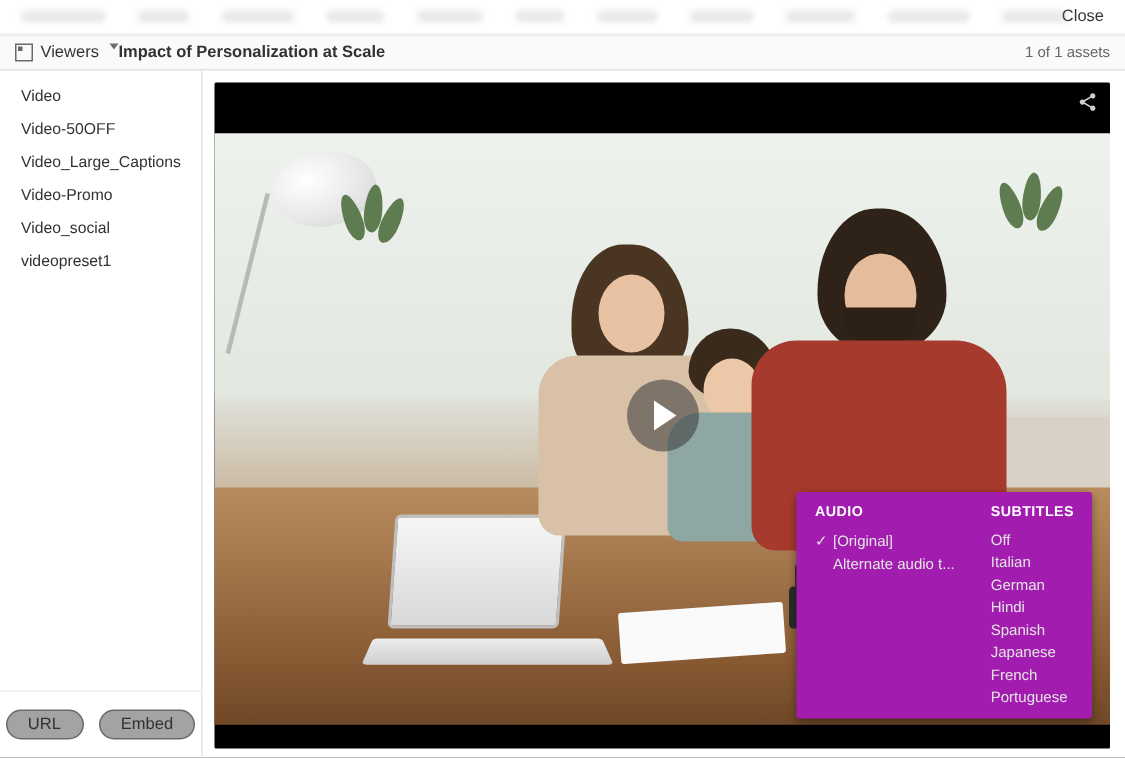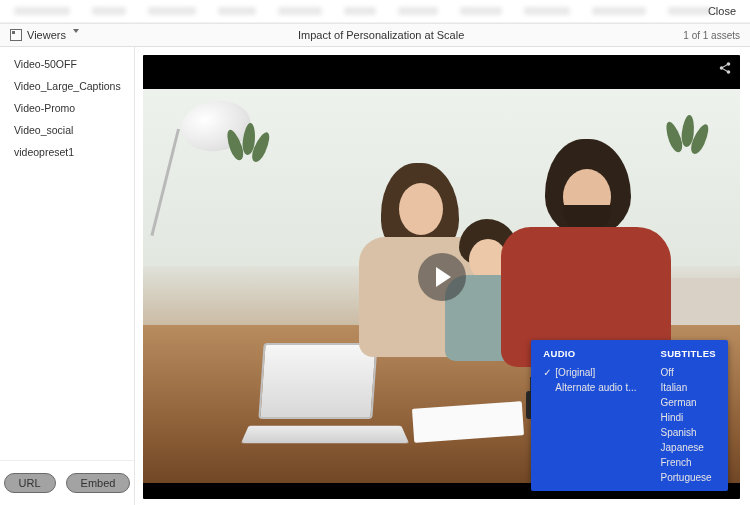--- a/index.html
+++ b/index.html
@@ -5,21 +5,21 @@
 html,body{margin:0;padding:0;width:750px;height:505px;font-family:'Helvetica Neue',Arial,sans-serif;font-size:11px;color:#323232;background:#fff;overflow:hidden;}
 .topbar{height:22px;background:#fff;display:flex;align-items:center;justify-content:flex-end;padding:0 14px;border-bottom:1px solid rgba(0,0,0,.05);position:relative;}
 .topbar .blur{position:absolute;left:0;top:0;height:22px;display:flex;align-items:center;gap:22px;padding-left:14px;filter:blur(2px);opacity:.22;pointer-events:none;}
 .topbar .blur span{background:#999;height:8px;border-radius:3px;display:inline-block;}
 .close{font-size:11px;color:#323232;cursor:pointer;}
 .subbar{height:22px;border-top:1px solid #e6e6e6;border-bottom:1px solid #e0e0e0;display:flex;align-items:center;padding:0 10px;background:#fafafa;}
 .viewers{display:flex;align-items:flex-start;gap:5px;cursor:pointer;}
 .box-icon{width:10px;height:10px;border:1px solid #6a6a6a;position:relative;}
 .box-icon:after{content:"";position:absolute;left:1px;top:1px;width:3px;height:3px;background:#6a6a6a;}
 .chev{width:0;height:0;border-left:3px solid transparent;border-right:3px solid transparent;border-top:4px solid #6a6a6a;margin-left:2px;}
-.title{flex:1;text-align:center;font-weight:400;font-size:11px;}
+.title{flex:1;font-weight:700;font-size:11px;}
 .assets{font-size:10px;color:#666;}
 .main{display:flex;height:calc(505px - 22px - 23px);}
 .sidebar{width:134px;border-right:1px solid #e6e6e6;display:flex;flex-direction:column;}
 .presets{flex:1;padding:6px 0;}
 .preset{padding:5px 14px;font-size:10.5px;color:#323232;cursor:pointer;}
 .actions{padding:12px 0 14px;display:flex;justify-content:center;gap:10px;border-top:1px solid #eee;}
 .pill{border:1px solid #6a6a6a;color:#323232;border-radius:12px;padding:3px 14px;font-size:11px;cursor:pointer;background:#a3a3a3;}
 .viewer{flex:1;padding:8px 10px 8px 8px;display:flex;}
 .stage{background:#000;flex:1;position:relative;display:flex;flex-direction:column;border-radius:1px;}
 .share{position:absolute;top:6px;right:8px;color:#cfcfcf;}
@@ -59,21 +59,21 @@
 .man .body{position:absolute;left:0;top:92px;width:170px;height:140px;background:#a63a2d;border-radius:30px 34px 16px 16px;}
 .mug{position:absolute;right:142px;bottom:64px;width:30px;height:32px;background:#2c2c2c;border-radius:4px;}
 .mug:after{content:"";position:absolute;right:-10px;top:8px;width:10px;height:14px;border:3px solid #2c2c2c;border-left:none;border-radius:0 10px 10px 0;}
 .penspot{position:absolute;right:188px;bottom:64px;width:26px;height:28px;background:#2a2a2a;border-radius:3px;}
 .penspot .pens{position:absolute;left:2px;top:-14px;width:22px;height:14px;display:flex;justify-content:space-around;}
 .penspot .pens span{width:2px;height:14px;background:#333;display:inline-block;}
 .papers{position:absolute;right:28px;bottom:30px;width:150px;height:48px;background:linear-gradient(180deg,#fff,#eaeaea);border-radius:3px;transform:rotate(-2deg);}
 .notebook{position:absolute;left:270px;bottom:44px;width:110px;height:34px;background:#fafafa;border-radius:2px;transform:rotate(-4deg);}
 .playbtn{position:absolute;left:50%;top:50%;width:48px;height:48px;margin-left:-24px;margin-top:-24px;background:rgba(60,60,60,.58);border-radius:50%;display:flex;align-items:center;justify-content:center;cursor:pointer;}
 .playbtn:after{content:"";width:0;height:0;border-left:15px solid #fff;border-top:10px solid transparent;border-bottom:10px solid transparent;margin-left:4px;}
-.menu{position:absolute;right:12px;bottom:8px;background:#1d4ed8;color:#e4e4e4;border-radius:2px;padding:8px 0 6px;font-size:10px;display:flex;box-shadow:0 2px 6px rgba(0,0,0,.4);}
+.menu{position:absolute;right:12px;bottom:20px;background:#a21caf;color:#e4e4e4;border-radius:2px;padding:8px 0 6px;font-size:10px;display:flex;box-shadow:0 2px 6px rgba(0,0,0,.4);}
 .menu .col{padding:0 12px;}
 .menu .col + .col{border-left:0;}
 .menu h4{margin:0 0 6px;font-size:9.5px;letter-spacing:.3px;color:#fff;font-weight:700;}
 .menu .item{padding:2px 0;white-space:nowrap;display:flex;align-items:center;gap:5px;cursor:pointer;}
 .menu .item .chk{width:7px;display:inline-block;}
 .controls{height:20px;background:#1f1f1f;display:flex;align-items:center;padding:0 6px;gap:6px;}
 .ctrl{color:#d6d6d6;display:flex;align-items:center;justify-content:center;width:16px;height:16px;cursor:pointer;}
 .ctrl svg{width:12px;height:12px;display:block;}
 .ctrl.active{background:#585858;border-radius:2px;}
 .progress{flex:1;height:4px;background:#565656;margin:0 4px;position:relative;}
@@ -107,20 +107,21 @@
     <span>Viewers</span>
     <span class="chev"></span>
   </div>
   <div class="title">Impact of Personalization at Scale</div>
   <div class="assets">1 of 1 assets</div>
 </div>
 
 <div class="main">
   <div class="sidebar">
     <div class="presets">
+      <div class="preset">Video</div>
       <div class="preset">Video-50OFF</div>
       <div class="preset">Video_Large_Captions</div>
       <div class="preset">Video-Promo</div>
       <div class="preset">Video_social</div>
       <div class="preset">videopreset1</div>
     </div>
     <div class="actions">
       <span class="pill">URL</span>
       <span class="pill">Embed</span>
     </div>

